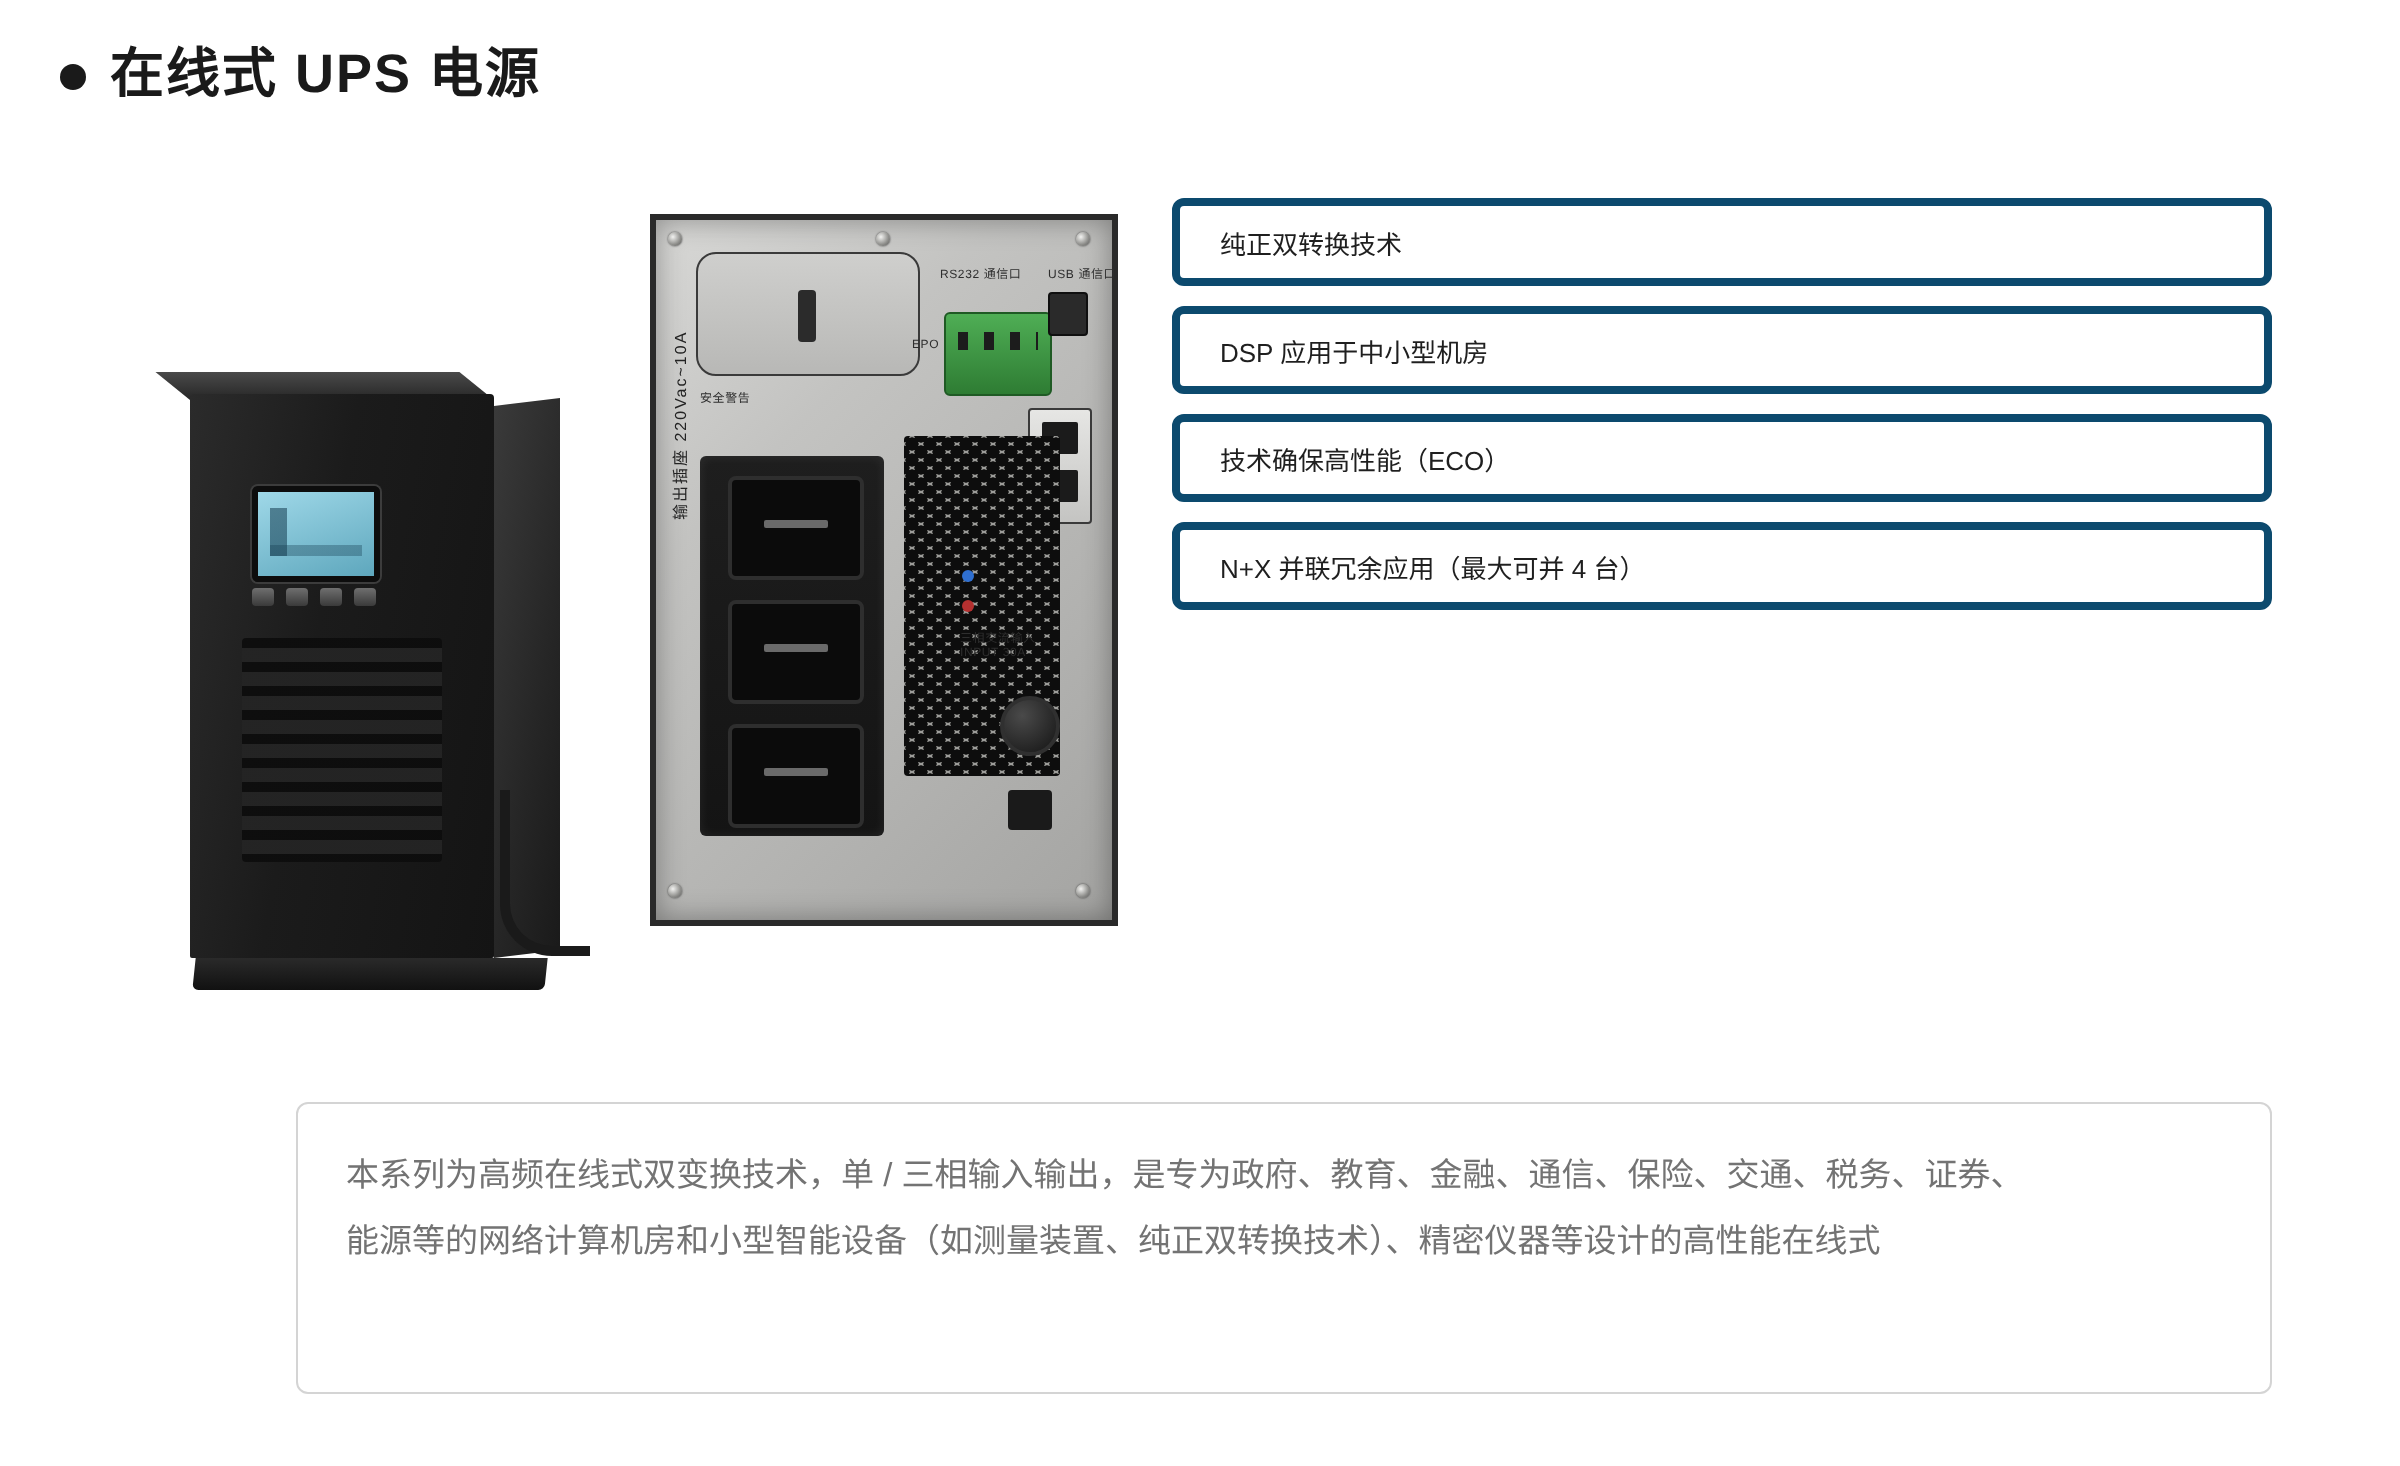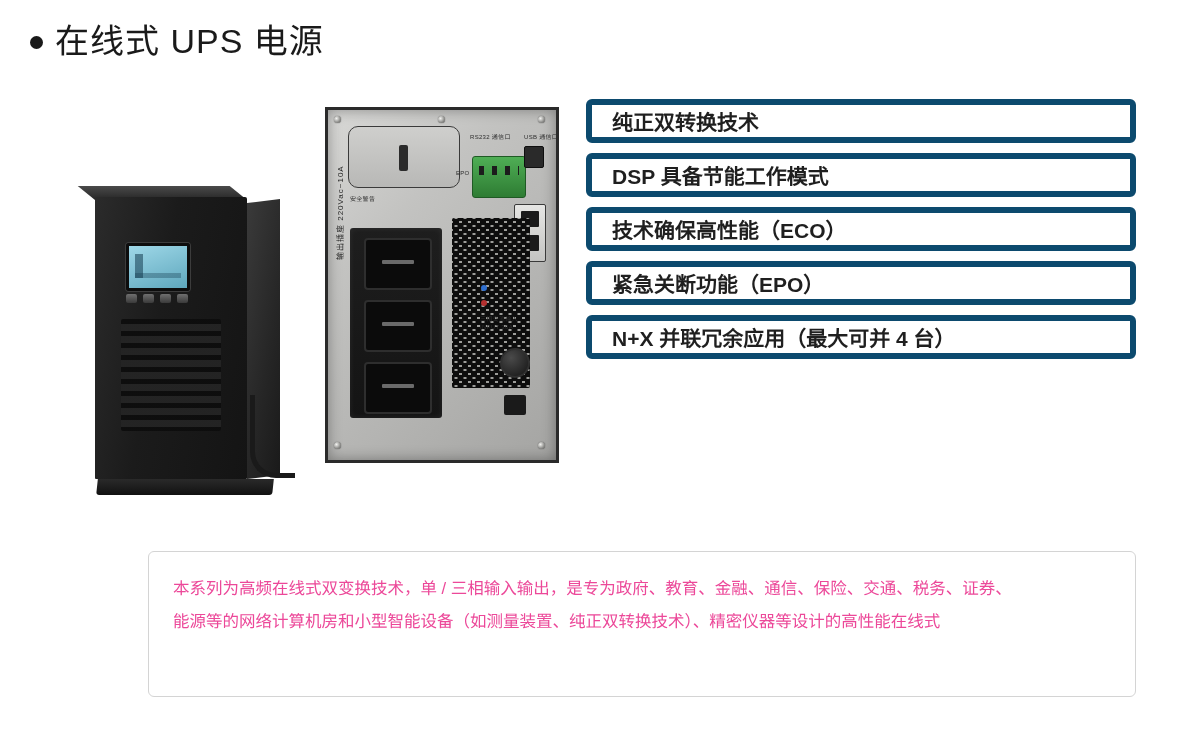--- a/index.html
+++ b/index.html
@@ -29,22 +29,22 @@
     width: 13px;
     height: 13px;
     border-radius: 50%;
     background: #1a1a1a;
     display: inline-block;
     flex: 0 0 auto;
     position: relative;
     top: 1px;
   }
   .page-title-text {
-    font-size: 34px;
-    font-weight: normal;
+    font-size: 27px;
+    font-weight: bold;
     letter-spacing: 1px;
     line-height: 1;
     color: #1a1a1a;
   }
 
   
   .product-area {
     position: absolute;
     left: 60px;
     top: 95px;
@@ -304,50 +304,49 @@
 
   
   .features {
     position: absolute;
     left: 586px;
     top: 99px;
     width: 550px;
   }
   .feature-item {
     height: 44px;
-    border: 6px solid #0c4a6e;
+    border: 4px solid #0c4a6e;
     border-radius: 6px;
     display: flex;
     align-items: center;
     padding: 0 20px;
     margin-bottom: 10px;
     background: #fff;
-    font-size: 21px;
+    font-size: 13px;
     color: #1f1f1f;
     box-sizing: border-box;
-    font-weight: bold;
   }
 
   
   .desc-box {
     position: absolute;
     left: 148px;
     top: 551px;
     width: 988px;
     height: 146px;
     border: 1px solid #d4d4d4;
     border-radius: 6px;
     box-sizing: border-box;
     padding: 20px 24px 0 24px;
     background: #fff;
   }
   .desc-line {
     font-size: 16.5px;
     line-height: 33px;
-    color: #ec4899;
+    color: #737373;
     white-space: nowrap;
   }
 </style>
 </head>
 <body>
 
 <div class="page-title">
   <span class="bullet-dot"></span>
   <span class="page-title-text">在线式 UPS 电源</span>
 </div>
@@ -409,22 +408,21 @@
     <div class="rear-label" style="left:152px; top:204px;">三相交流输入</div>
     <div class="rear-label" style="left:152px; top:214px;">INPUT 30A</div>
 
     <div class="power-in"></div>
   </div>
   <div class="power-cord"></div>
 </div>
 
 <div class="features">
   <div class="feature-item">纯正双转换技术</div>
-  <div class="feature-item">DSP 具备节能工作模式</div>
+  <div class="feature-item">DSP 应用于中小型机房</div>
   <div class="feature-item">技术确保高性能（ECO）</div>
-  <div class="feature-item">紧急关断功能（EPO）</div>
   <div class="feature-item">N+X 并联冗余应用（最大可并 4 台）</div>
 </div>
 
 <div class="desc-box">
   <div class="desc-line">本系列为高频在线式双变换技术，单 / 三相输入输出，是专为政府、教育、金融、通信、保险、交通、税务、证券、</div>
   <div class="desc-line">能源等的网络计算机房和小型智能设备（如测量装置、纯正双转换技术）、精密仪器等设计的高性能在线式</div>
 </div>
 
 </body></html>

